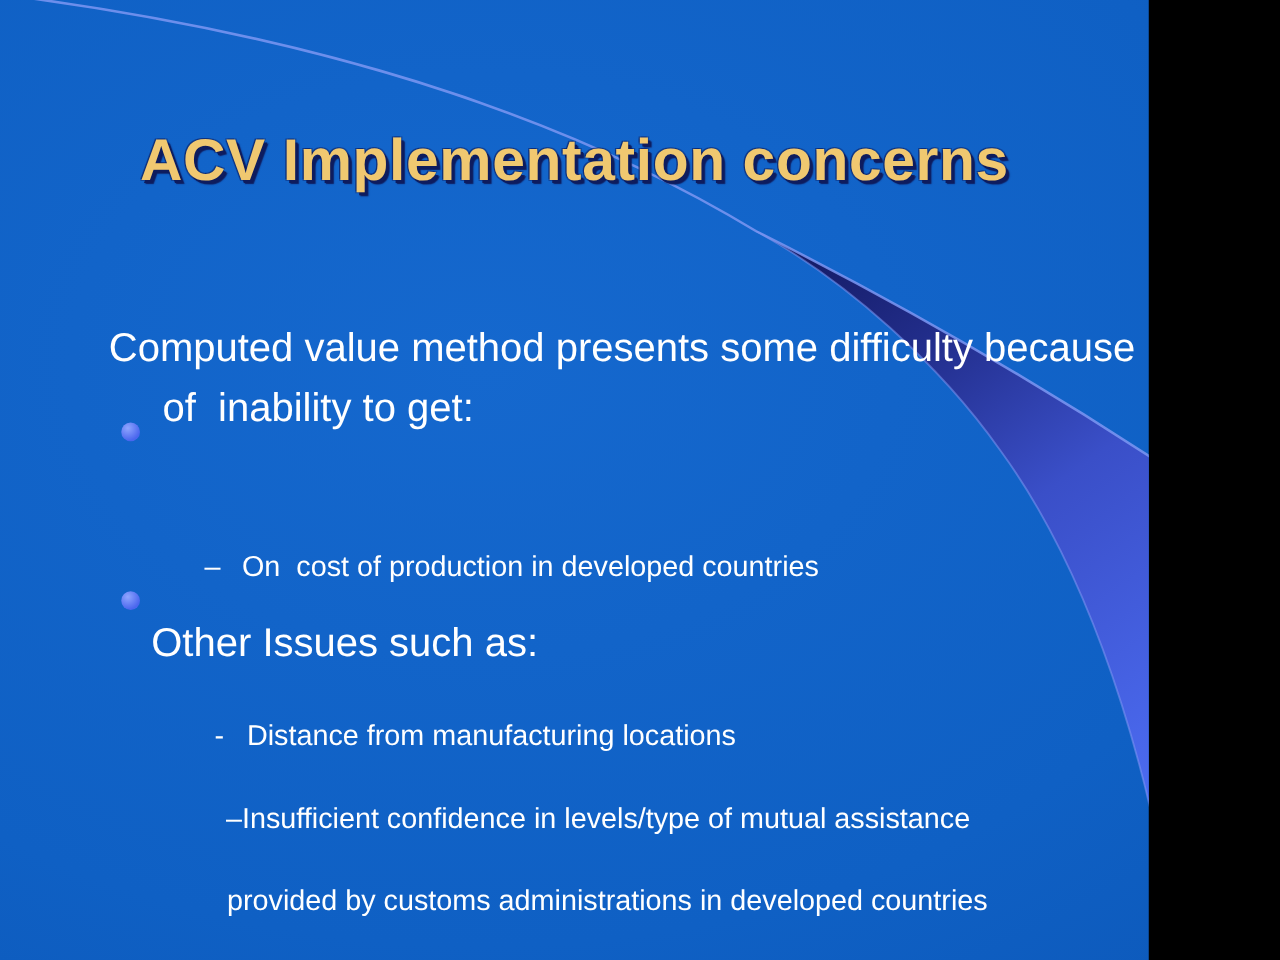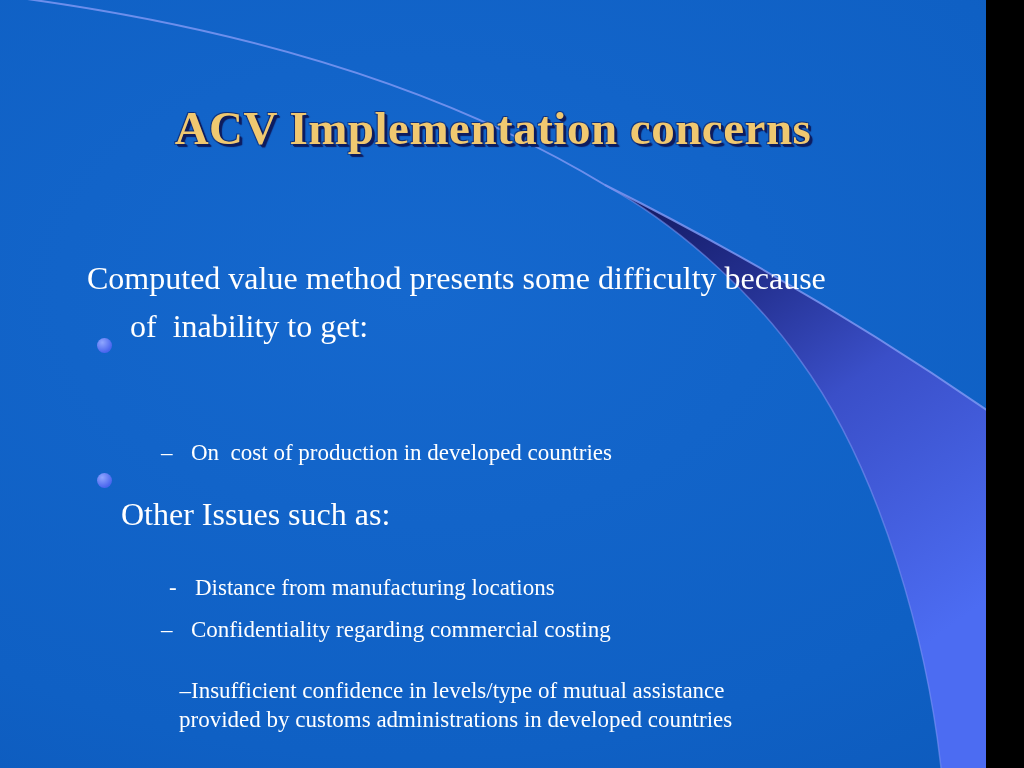--- a/index.html
+++ b/index.html
@@ -1,20 +1,21 @@
 <!DOCTYPE html>
 <html style="--background-light: #1568ce; --background: #0f60c4; --background-dark: #0b53b2; --swoosh-dark: #161d6a; --swoosh-mid1: #232f8e; --swoosh-mid2: #3a4fc8; --swoosh-light: #4c6cf2; --arc-line: #7d96f2; --title: #f0c870; --title-shadow: #0e1c5e; --body-text: #ffffff; --bullet-dot: #4a66ee;"><head>
 <meta charset="utf-8">
 <style>
   html,body{margin:0;padding:0;background:#000;}
   .slide{
-    position:relative;width:986px;height:768px;overflow:hidden;
+    position:relative;width:904px;height:768px;overflow:hidden;
     background: radial-gradient(ellipse 130% 110% at 42% 38%,
                 var(--background-light) 0%, var(--background) 55%, var(--background-dark) 100%);
-    font-family:Liberation Serif, serif;
+    font-family:Liberation Sans, sans-serif;
+    padding-left:15px;
   }
   .swoosh{position:absolute;left:0;top:0;width:1024px;height:768px;}
   .stop-a{stop-color:var(--swoosh-dark);}
   .stop-b{stop-color:var(--swoosh-mid1);}
   .stop-c{stop-color:var(--swoosh-mid2);}
   .stop-d{stop-color:var(--swoosh-light);}
   .arcline{stroke:var(--arc-line);fill:none;stroke-width:2;opacity:.85;}
   .arcline2{stroke:var(--arc-line);fill:none;stroke-width:1.5;opacity:.55;}
 
   .title{
@@ -71,23 +72,20 @@
   <div class="abs fs28" style="left:138px;top:382px;">
     <span class="marker">–</span><span>On  cost of production in developed countries</span>
   </div>
 
   <span class="dot" style="left:97px;top:473px;"></span>
   <div class="abs fs32" style="left:121px;top:464px;">Other Issues such as:</div>
 
   <div class="abs fs28" style="left:146px;top:517px;">
     <span class="marker narrow">-</span><span>Distance from manufacturing locations</span>
   </div>
-  <div class="abs fs28" style="left:138px;top:559px;">
-    <span class="marker">–</span><span>Confidentiality regarding commercial costing</span>
-  </div>
-  <div class="abs fs28" style="left:138px;top:620px;text-align:right;">
+  <div class="abs fs28" style="left:138px;top:583px;text-align:right;">
     <span class="marker">–</span><span>Insufficient confidence in levels/type of mutual assistance</span>
   </div>
   <div class="abs fs28" style="left:156px;top:649px;">
     <span>provided by customs administrations in developed countries</span>
   </div>
 
 </div>
 
 </body></html>

